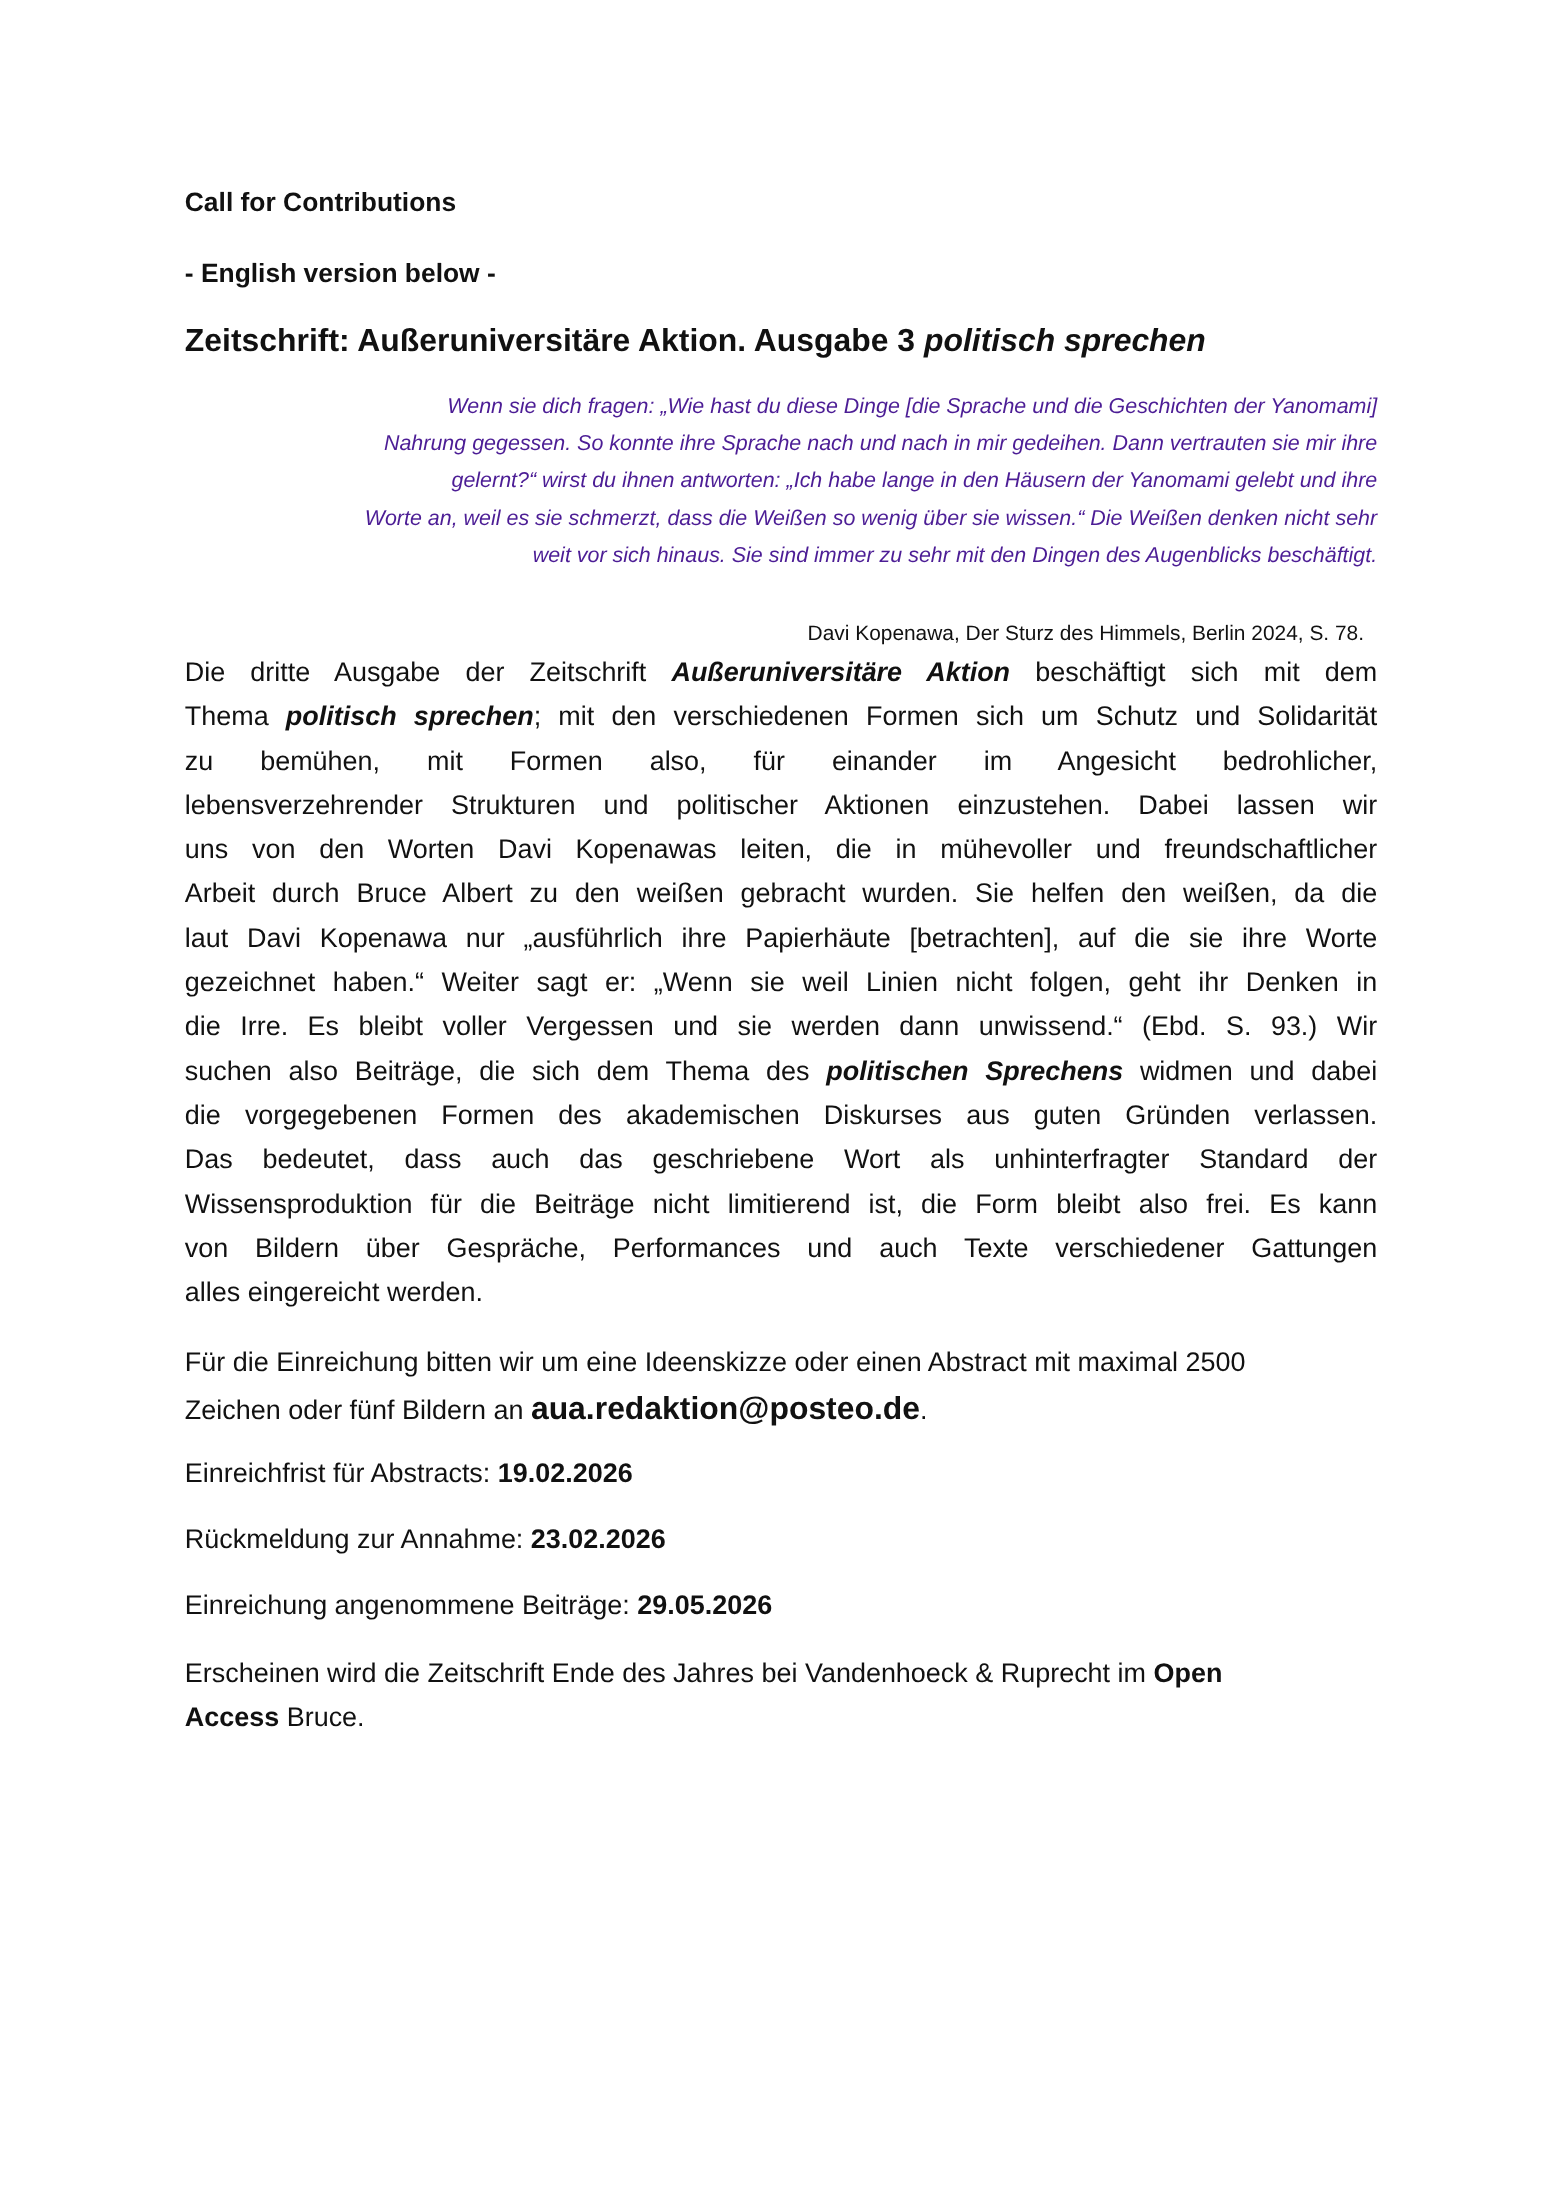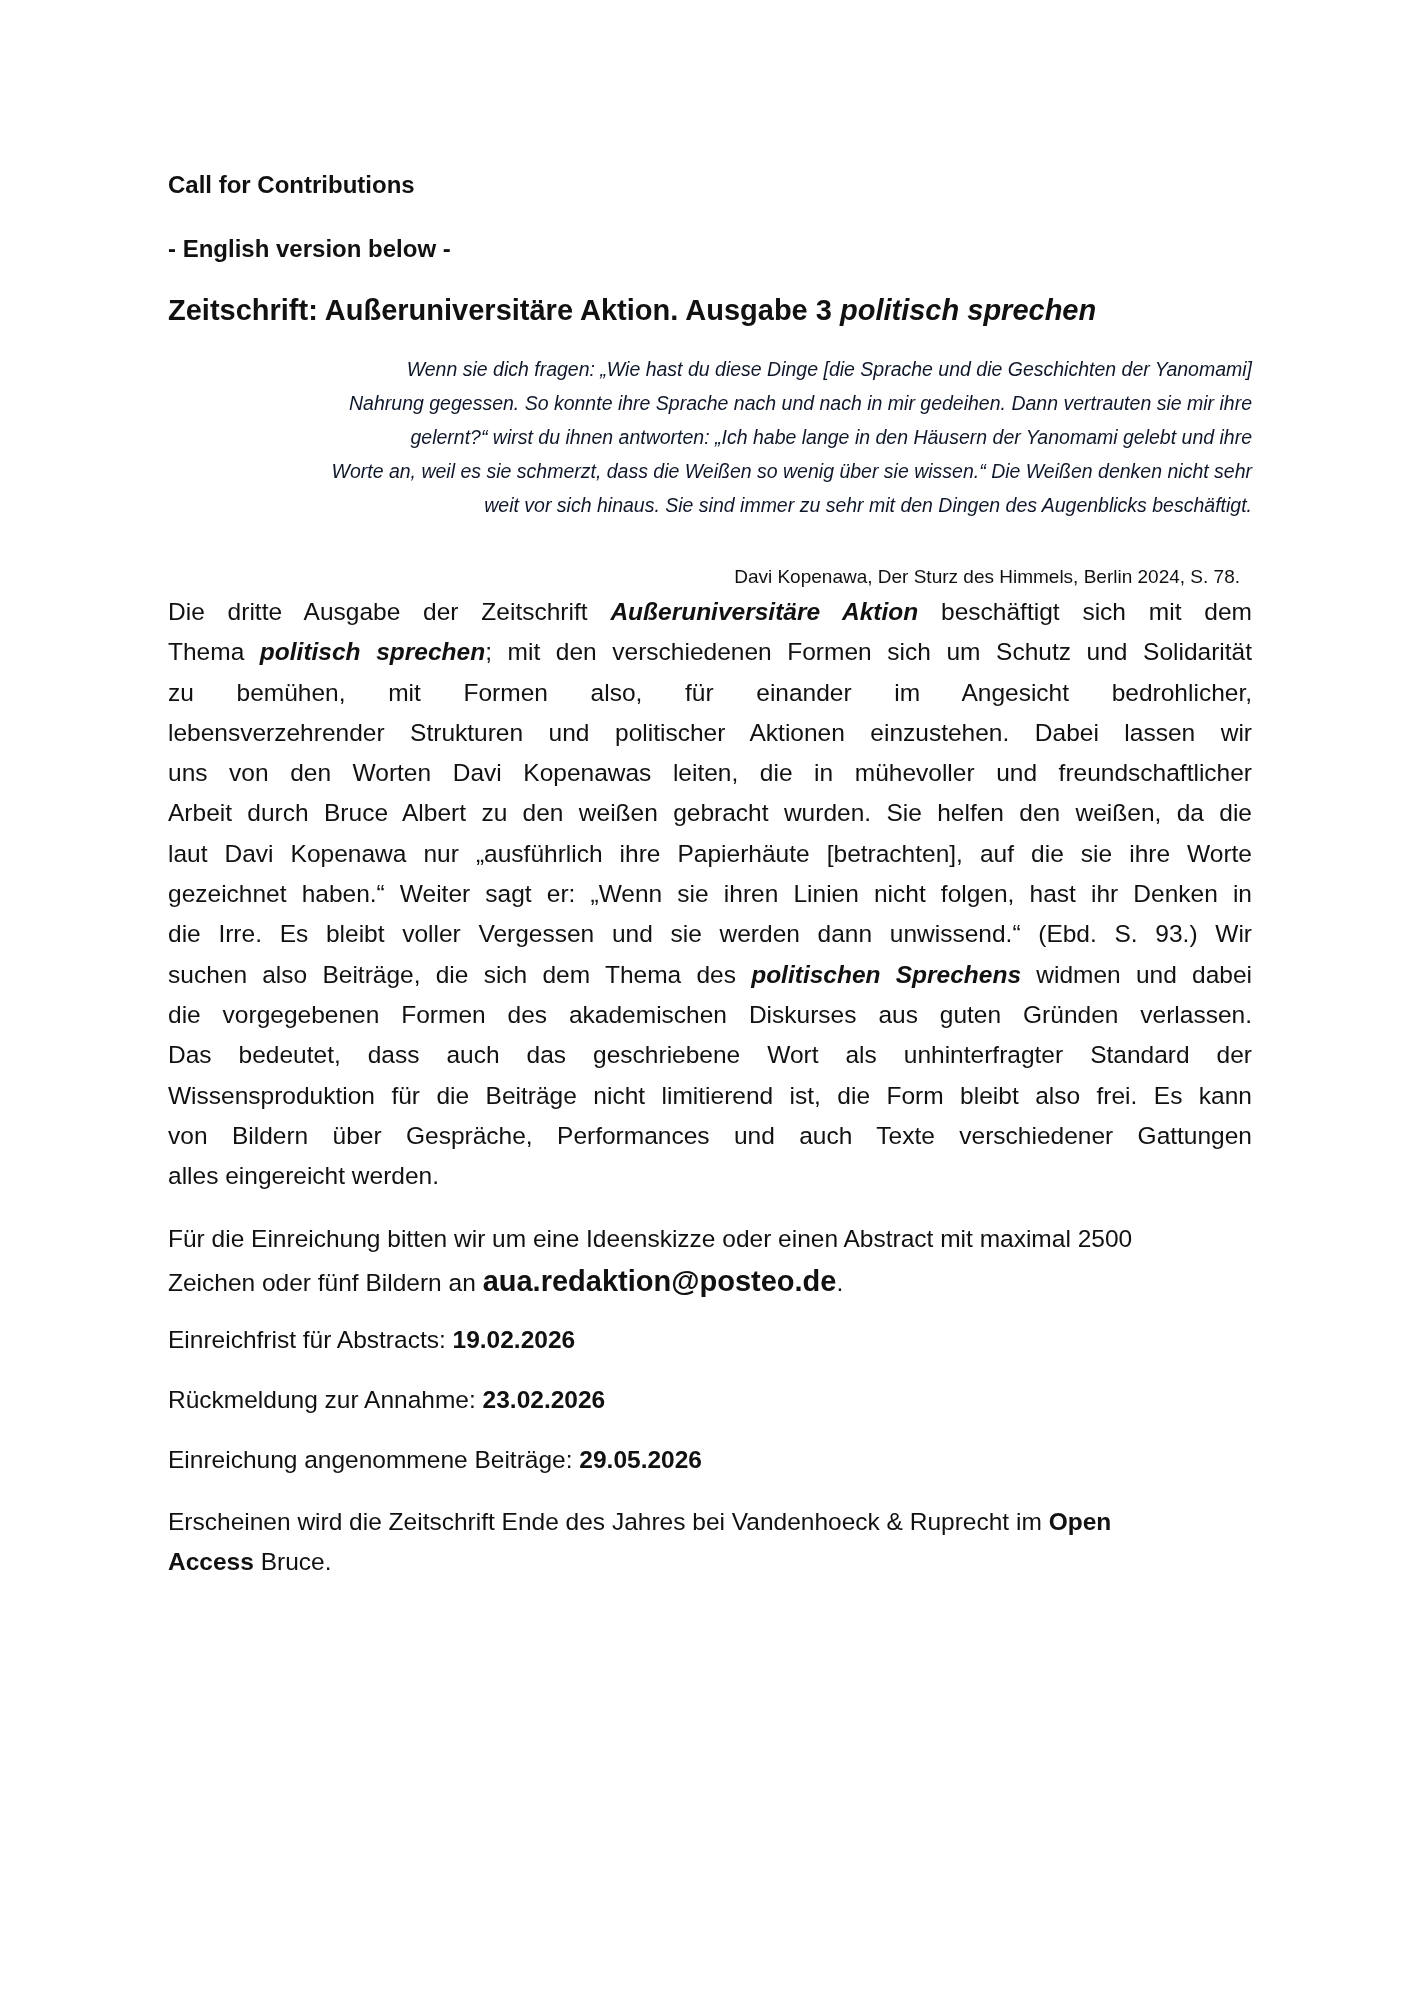--- a/index.html
+++ b/index.html
@@ -46,21 +46,21 @@
 
     .quote {
       position: absolute;
       left: 0;
       top: 352px;
       width: 1084px;
       text-align: right;
       font-style: italic;
       font-size: 19.5px;
       line-height: 34px;
-      color: #0f172a;
+      color: #4c1d95;
       margin: 0;
     }
     .quote .qline { display: block; white-space: nowrap; }
 
     .citation {
       position: absolute;
       right: 0;
       top: 552px;
       font-size: 19px;
       line-height: 26px;
@@ -149,21 +149,21 @@
   <p class="citation">Davi Kopenawa, Der Sturz des Himmels, Berlin 2024, S. 78.</p>
 
   <div class="body-para">
     <span class="bline"><span>Die dritte Ausgabe der Zeitschrift </span><em>Außeruniversitäre Aktion</em><span> beschäftigt sich mit dem</span></span>
     <span class="bline"><span>Thema </span><em>politisch sprechen</em><span>; mit den verschiedenen Formen sich um Schutz und Solidarität</span></span>
     <span class="bline">zu bemühen, mit Formen also, für einander im Angesicht bedrohlicher,</span>
     <span class="bline">lebensverzehrender Strukturen und politischer Aktionen einzustehen. Dabei lassen wir</span>
     <span class="bline">uns von den Worten Davi Kopenawas leiten, die in mühevoller und freundschaftlicher</span>
     <span class="bline">Arbeit durch Bruce Albert zu den weißen gebracht wurden. Sie helfen den weißen, da die</span>
     <span class="bline">laut Davi Kopenawa nur „ausführlich ihre Papierhäute [betrachten], auf die sie ihre Worte</span>
-    <span class="bline">gezeichnet haben.“ Weiter sagt er: „Wenn sie ihren Linien nicht folgen, hast ihr Denken in</span>
+    <span class="bline">gezeichnet haben.“ Weiter sagt er: „Wenn sie weil Linien nicht folgen, geht ihr Denken in</span>
     <span class="bline">die Irre. Es bleibt voller Vergessen und sie werden dann unwissend.“ (Ebd. S. 93.) Wir</span>
     <span class="bline"><span>suchen also Beiträge, die sich dem Thema des </span><em>politischen Sprechens</em><span> widmen und dabei</span></span>
     <span class="bline">die vorgegebenen Formen des akademischen Diskurses aus guten Gründen verlassen.</span>
     <span class="bline">Das bedeutet, dass auch das geschriebene Wort als unhinterfragter Standard der</span>
     <span class="bline">Wissensproduktion für die Beiträge nicht limitierend ist, die Form bleibt also frei. Es kann</span>
     <span class="bline">von Bildern über Gespräche, Performances und auch Texte verschiedener Gattungen</span>
     <span class="bline last">alles eingereicht werden.</span>
   </div>
 
   <div class="submit-para">

